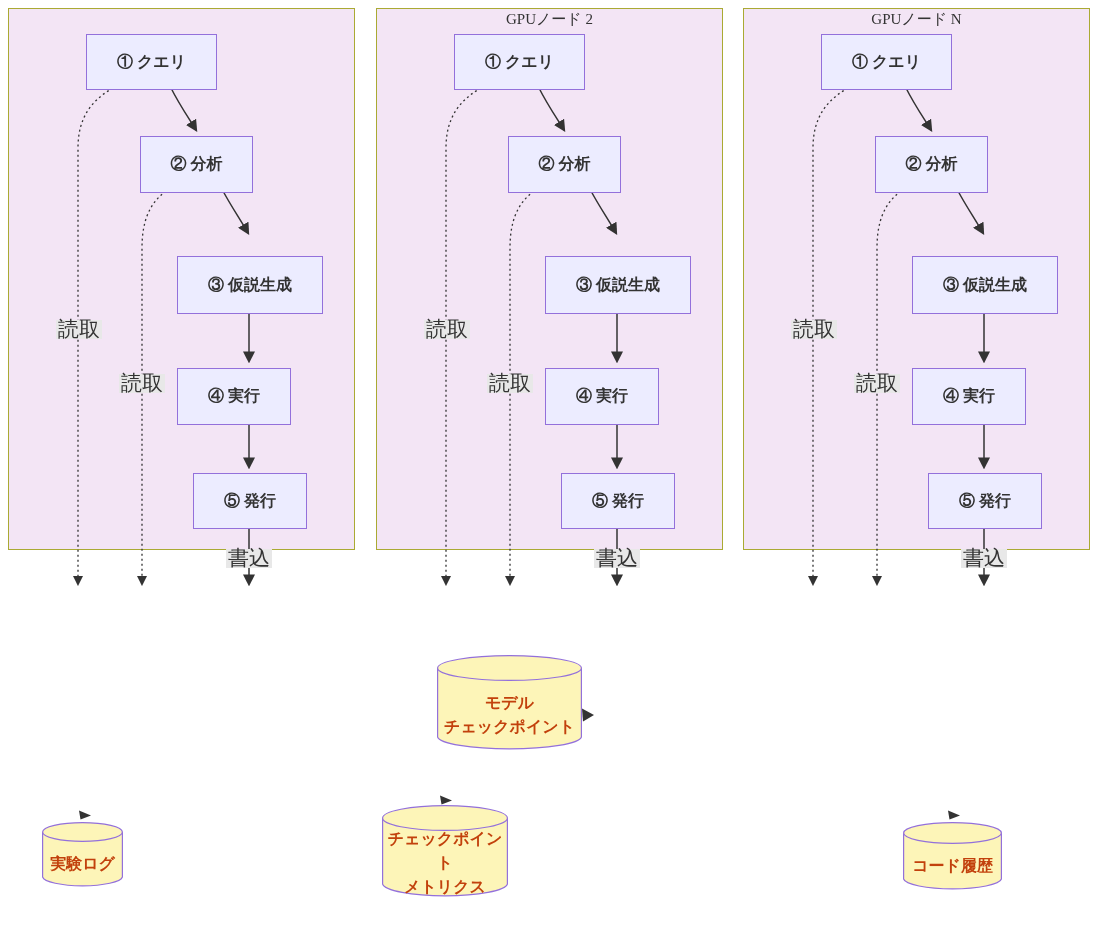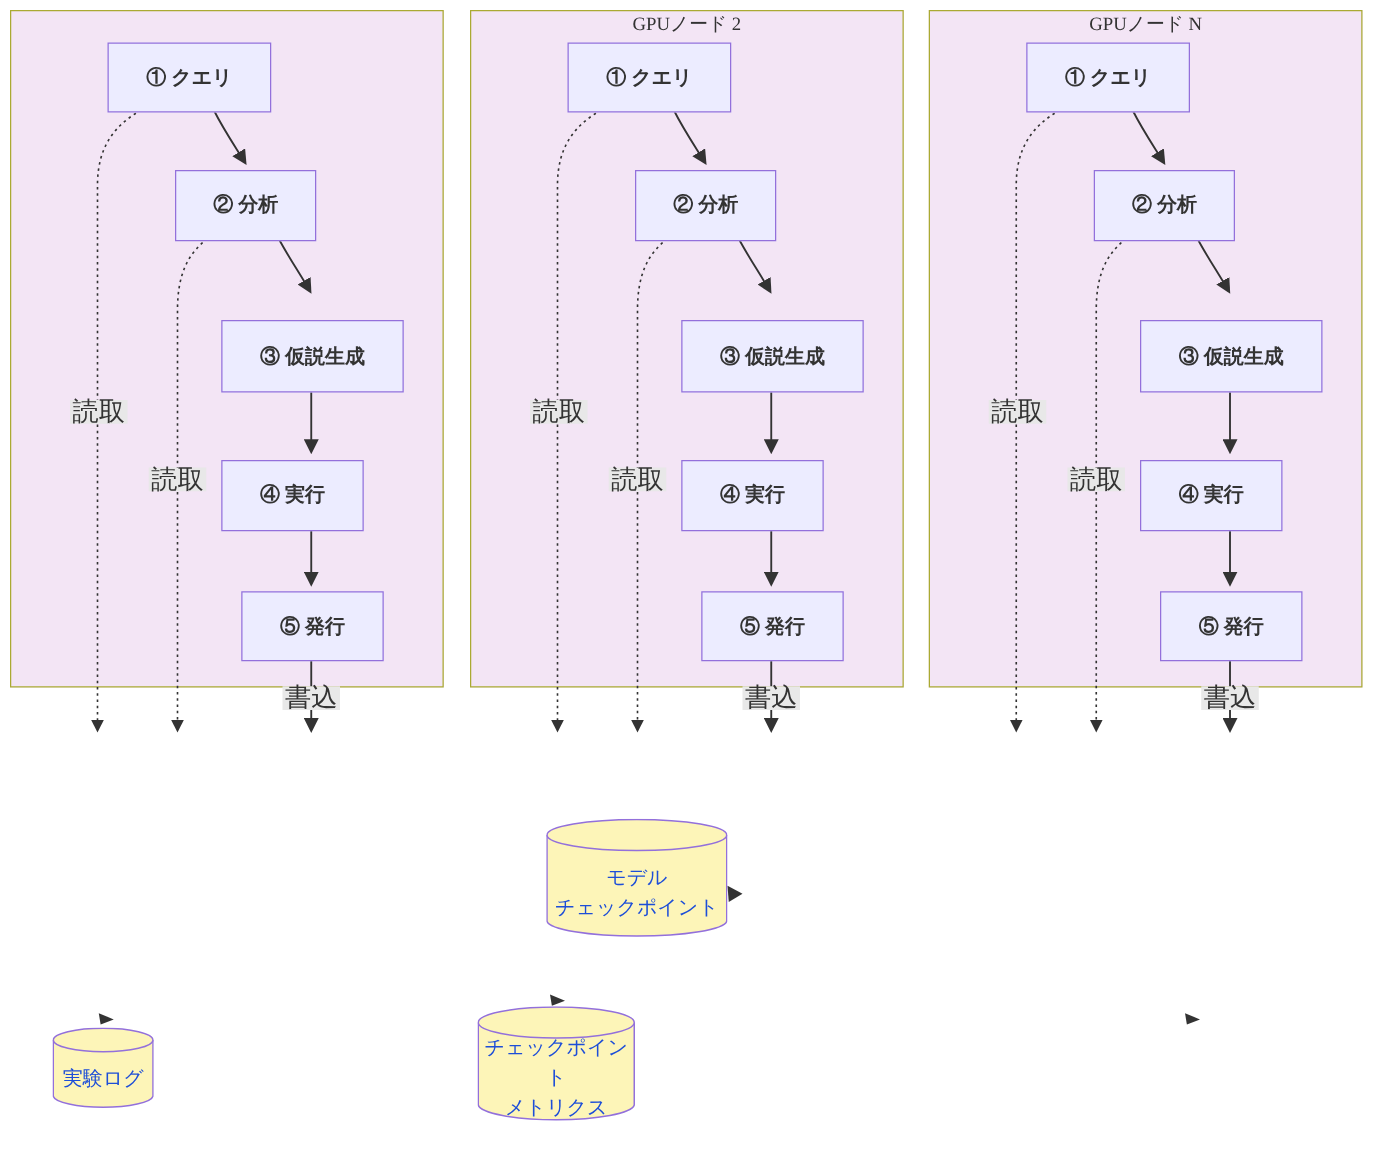--- a/index.html
+++ b/index.html
@@ -35,21 +35,21 @@
   
   .repo-box{position:absolute;left:10px;top:625px;width:1025px;height:303px;
             background:#e1f5fe;border:1px solid #aaaa33;z-index:1;}
   .repo-title{position:absolute;left:0;top:7px;width:100%;text-align:center;
               font-size:15px;color:#333;}
   .cyl{position:absolute;z-index:3;}
   .cyl svg{position:absolute;left:0;top:0;}
   .cyl path,.cyl ellipse{fill:#fdf5b8;stroke:#9370DB;stroke-width:1.2;}
   .cyl-label{position:absolute;left:0;right:0;top:0;bottom:0;
              display:flex;flex-direction:column;align-items:center;justify-content:center;
-             font-size:16px;line-height:24px;color:#1d4ed8;text-align:center;z-index:2;}
+             font-size:16px;line-height:24px;color:#c2410c;text-align:center;z-index:2;font-weight:bold;}
   .overlay-arrows{position:absolute;left:0;top:0;z-index:4;pointer-events:none;}
   .overlay-arrows path{fill:#333333;stroke:none;}
 </style>
 </head>
 <body>
 
 <div class="canvas">
 
   <svg width="0" height="0" style="position:absolute">
     <defs>
@@ -180,20 +180,29 @@
     <svg width="126" height="92" viewBox="0 0 126 92">
       <path d="M0.6,13 L0.6,79 A62.5,12.5 0 0 0 125.4,79 L125.4,13"></path>
       <ellipse cx="63" cy="13" rx="62.4" ry="12.4"></ellipse>
     </svg>
     <div class="cyl-label" style="padding-top:24px">
       <span>チェックポイント</span>
       <span>メトリクス</span>
     </div>
   </div>
 
+  <div class="cyl" style="left:903px;top:822px;width:99px;height:68px">
+    <svg width="99" height="68" viewBox="0 0 99 68">
+      <path d="M0.6,11 L0.6,57 A49,10.5 0 0 0 98.4,57 L98.4,11"></path>
+      <ellipse cx="49.5" cy="11" rx="48.9" ry="10.4"></ellipse>
+    </svg>
+    <div class="cyl-label" style="padding-top:20px">
+      <span>コード履歴</span>
+    </div>
+  </div>
 
   <svg class="overlay-arrows" width="1098" height="938">
     <path d="M582,708.5 L594,715 L583,721.5 Z"></path>
     <path d="M79,810.5 L91,815.5 L80.5,819.5 Z"></path>
     <path d="M440,795.5 L452,800.5 L441.5,804.5 Z"></path>
     <path d="M948,810.5 L960,815.5 L949.5,819.5 Z"></path>
   </svg>
 
 </div>
 

